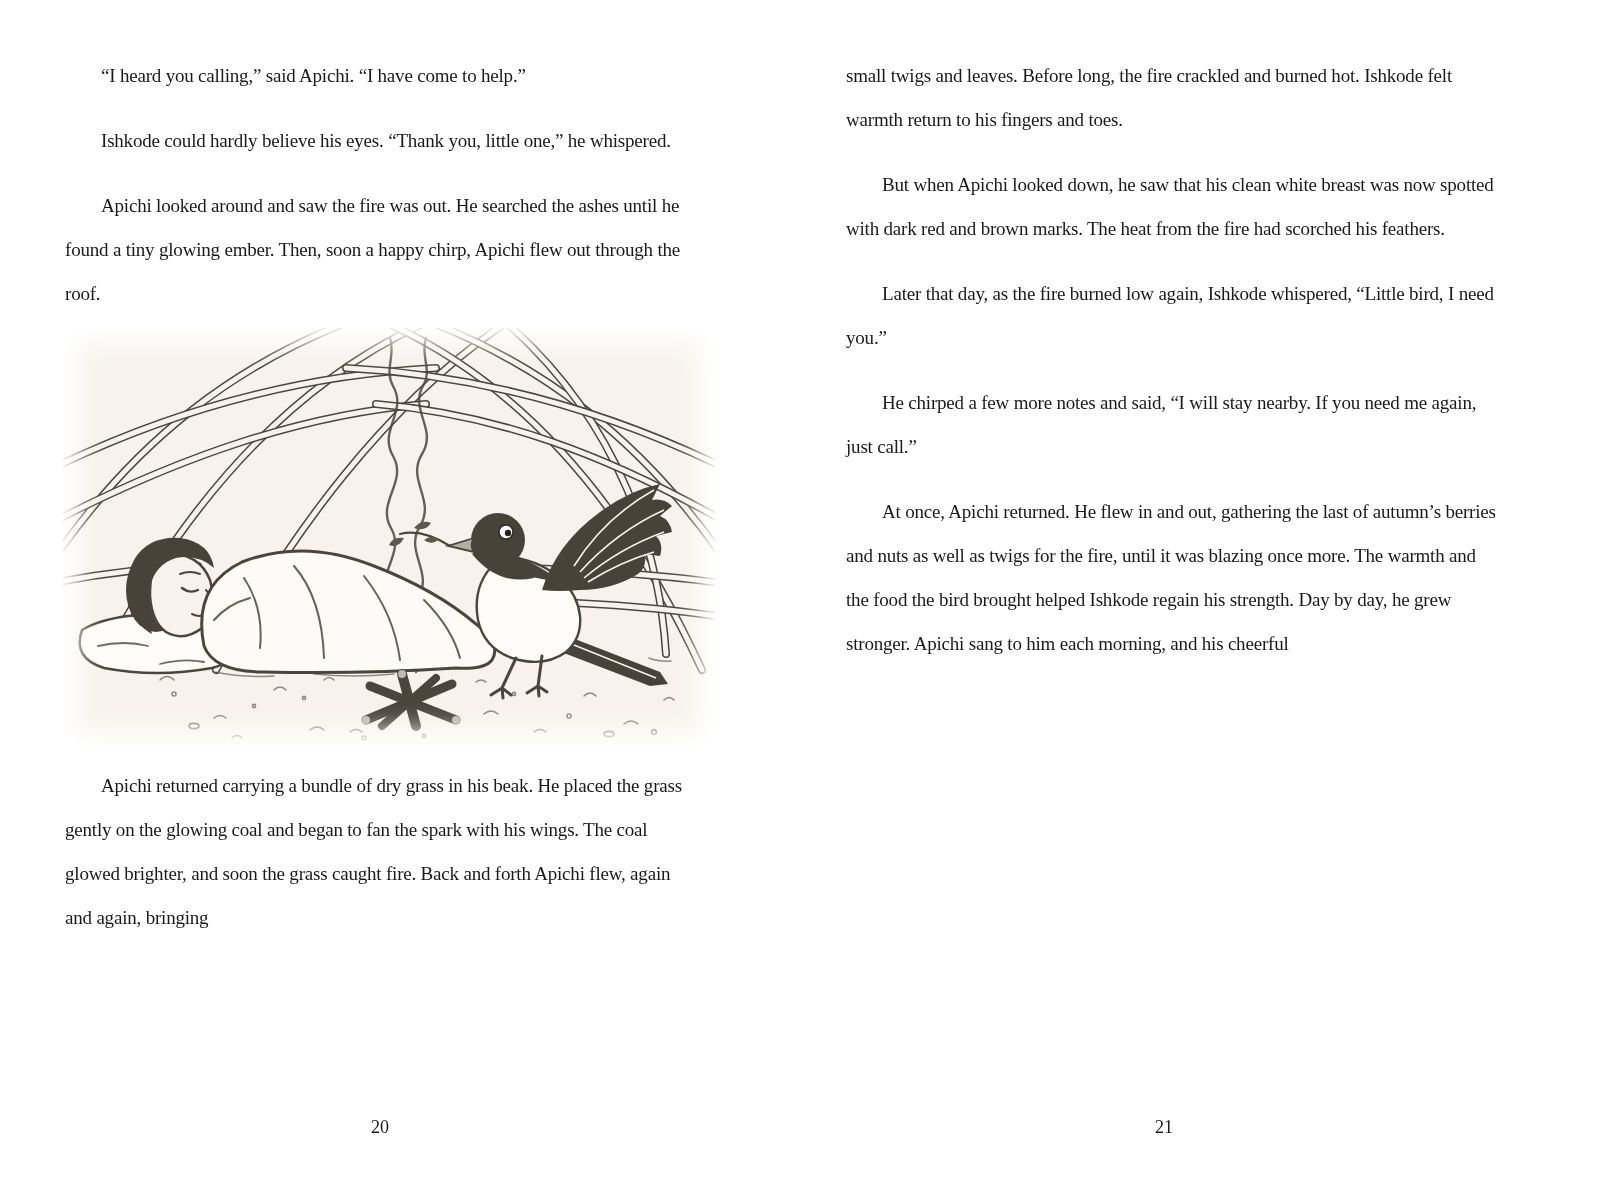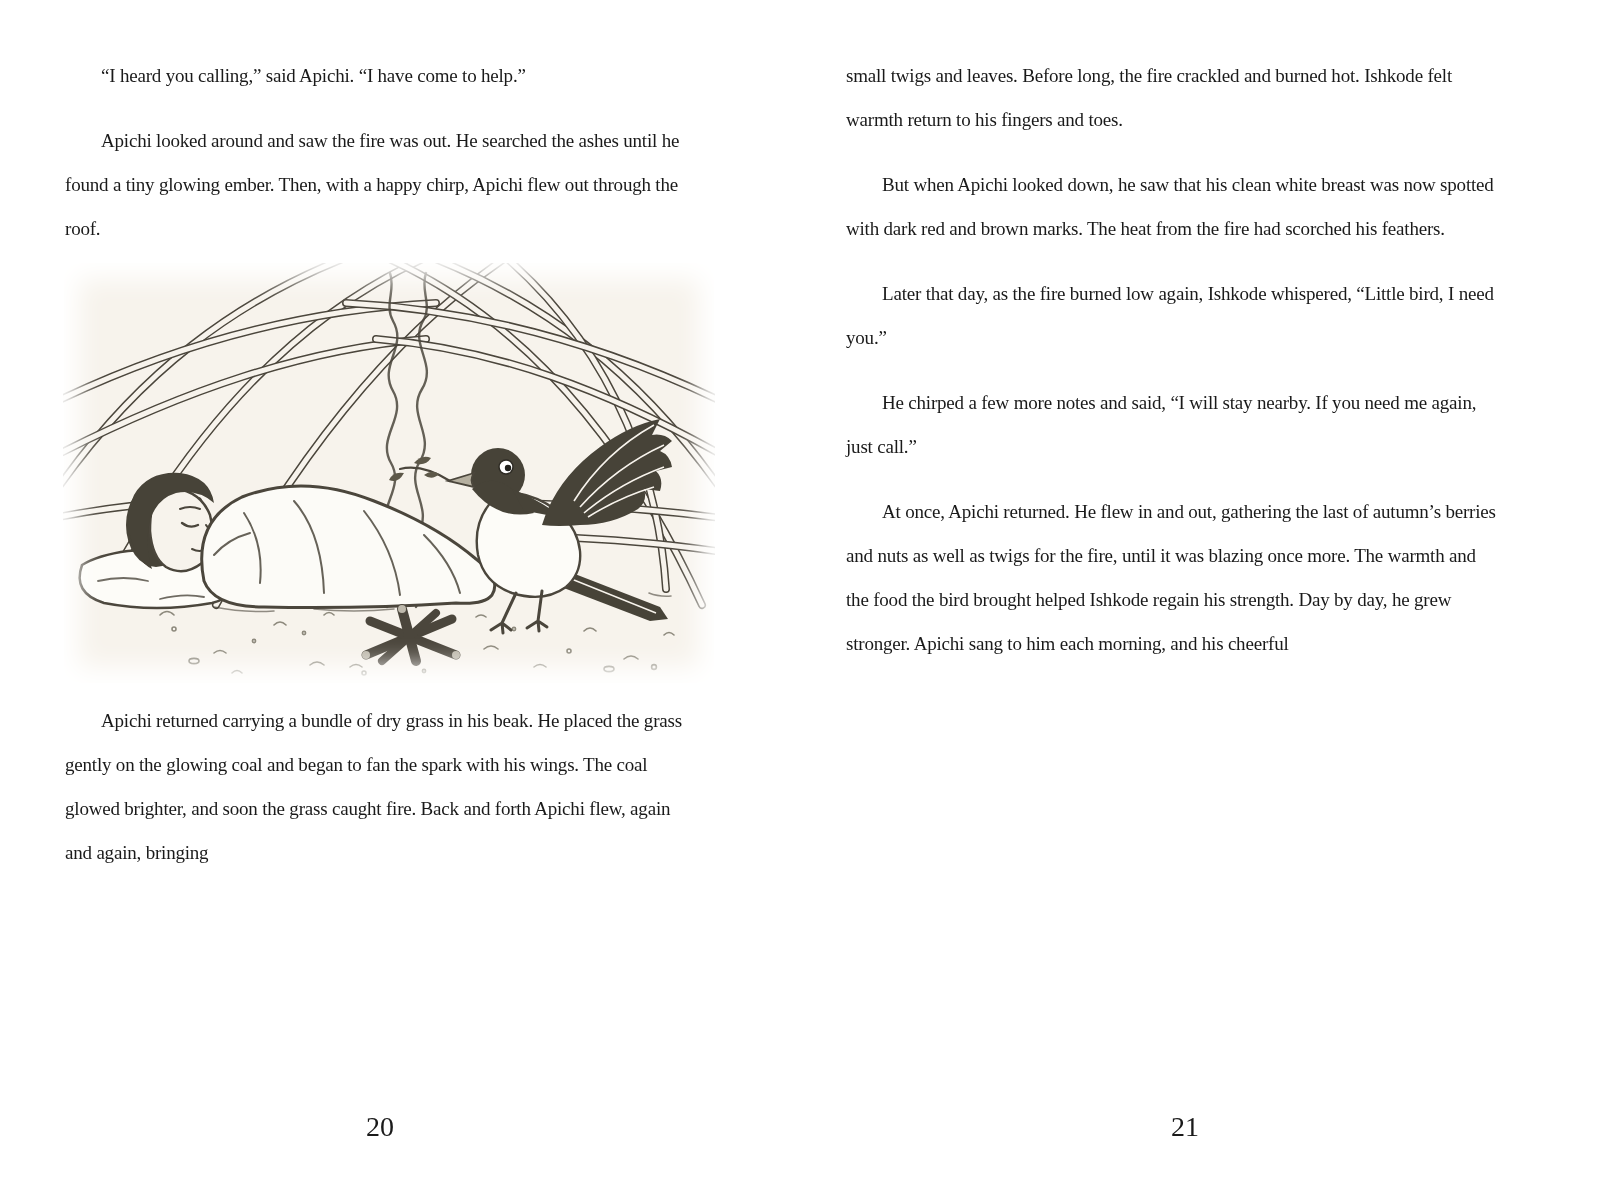--- a/index.html
+++ b/index.html
@@ -27,37 +27,38 @@
     position:relative;
   }
   figure.illus svg{display:block;border-radius:18px;}
   .fade{
     position:absolute;inset:0;border-radius:14px;
     box-shadow:inset 0 0 26px 16px #ffffff;
     pointer-events:none;
   }
   .pagenum{
     position:absolute;top:1114px;
-    font-size:28px;line-height:26px;text-align:center;
+    font-size:18px;line-height:26px;text-align:center;
   }
   #pn-left{left:65px;width:630px;}
-  #pn-right{left:860px;width:650px;}
+  #pn-right{left:839px;width:650px;}
 
   
   .po{fill:none;stroke:#4b463c;stroke-width:8;stroke-linecap:round;}
   .pi{fill:none;stroke:#f7f3ec;stroke-width:5;stroke-linecap:round;}
   .ln{fill:none;stroke:#4b463c;stroke-linecap:round;}
   .peb{fill:none;stroke:#6a6557;stroke-width:1.6;stroke-linecap:round;opacity:.75;}
 </style>
 </head>
 <body>
 
 <div id="left-col" class="column">
   <p>“I heard you calling,” said Apichi. “I have come to help.”</p>
-  <p>Apichi looked around and saw the fire was out. He searched the ashes until he found a tiny glowing ember. Then, with a happy chirp, Apichi flew out through the roof.</p>
+  <p>Ishkode could hardly believe his eyes. “Thank you, little one,” he whispered.</p>
+  <p>Apichi looked around and saw the fire was out. He searched the ashes until he found a tiny glowing ember. Then, soon a happy chirp, Apichi flew out through the roof.</p>
 
   <figure class="illus" aria-label="Inside a dome-shaped wigwam frame, a person sleeps under a blanket at left while smoke rises from a small pile of sticks; a black-and-white bird holding a leafy twig in its beak stands at right.">
     <svg width="652" height="420" viewBox="0 0 650 420" xmlns="http://www.w3.org/2000/svg">
       <rect x="0" y="0" width="650" height="420" rx="16" fill="#f7f3ec"></rect>
 
       <g>
         <path class="po" d="M -15 238 C 70 112, 175 32, 305 -14"></path>
           <path class="pi" d="M -15 238 C 70 112, 175 32, 305 -14"></path>
         <path class="po" d="M 38 334 C 122 172, 232 46, 382 -14"></path>
           <path class="pi" d="M 38 334 C 122 172, 232 46, 382 -14"></path>

